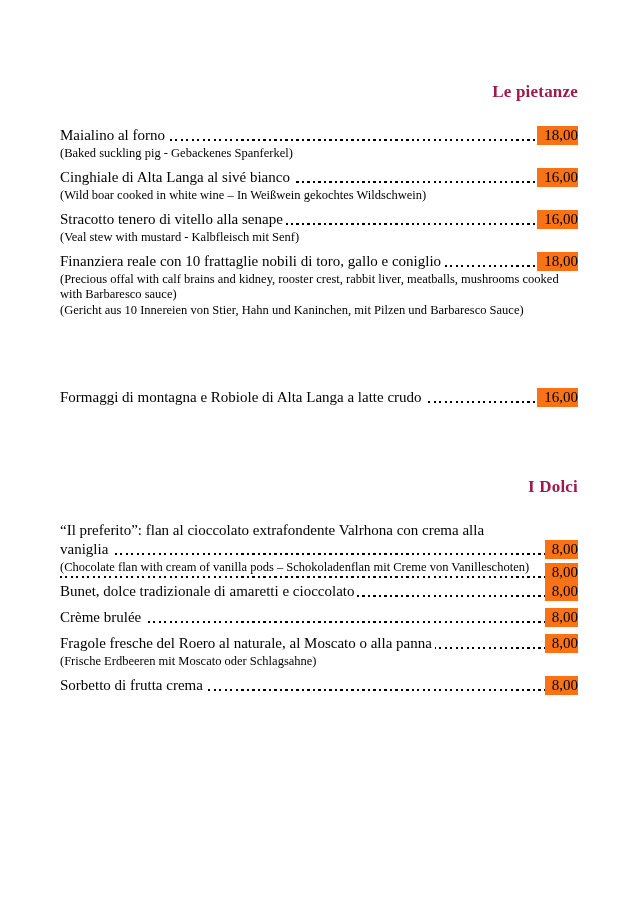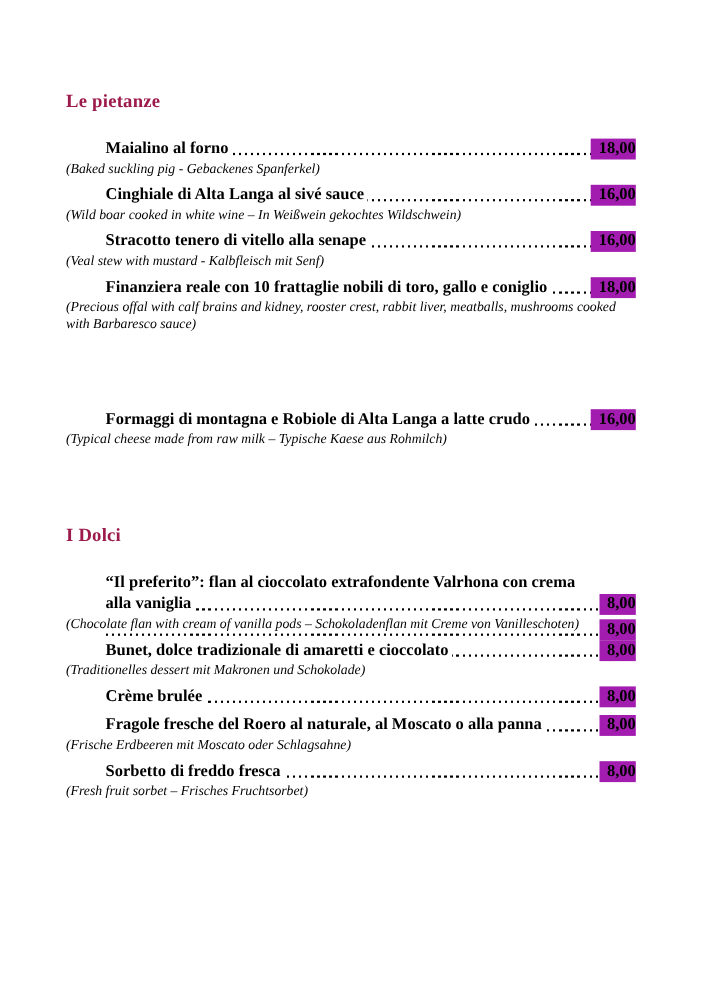--- a/index.html
+++ b/index.html
@@ -23,36 +23,35 @@
     background: #ffffff;
   }
   .menu-section {
     margin-bottom: 70px;
   }
   .menu-section:last-child {
     margin-bottom: 0;
   }
   .section-title {
     margin: 0 0 24px 0;
-    text-align: left;
+    text-align: right;
     font-size: 17px;
     font-weight: bold;
     color: #9c1b4c;
     letter-spacing: 0.2px;
   }
   .menu-item {
     margin-bottom: 7px;
   }
   .item-line {
     position: relative;
     font-size: 15px;
-    font-weight: bold;
+    font-weight: normal;
     line-height: 19px;
     padding-right: 44px; 
-    margin-left: 36px;
   }
   .dots-leader {
     position: absolute;
     left: 0;
     right: 0;
     bottom: 4px;
     height: 2px;
     background-image: repeating-linear-gradient(
       to right,
       #000000 0,
@@ -66,26 +65,25 @@
     z-index: 1;
     background: #ffffff;
     padding-right: 3px;
   }
   .item-price {
     position: absolute;
     z-index: 1;
     right: 0;
     bottom: 0;
     line-height: 19px;
-    background: #a21caf;
+    background: #f97316;
     padding-left: 7px;
   }
   .item-desc {
     font-size: 12.5px;
-    font-style: italic;
     font-weight: normal;
     line-height: 15px;
     margin-top: 1px;
   }
 </style>
 </head>
 <body>
 
 <div class="menu-page">
 
@@ -97,21 +95,21 @@
         <span class="dots-leader"></span>
         <span class="item-name">Maialino al forno</span>
         <span class="item-price">18,00</span>
       </div>
       <div class="item-desc">(Baked suckling pig - Gebackenes Spanferkel)</div>
     </div>
 
     <div class="menu-item">
       <div class="item-line">
         <span class="dots-leader"></span>
-        <span class="item-name">Cinghiale di Alta Langa al sivé sauce</span>
+        <span class="item-name">Cinghiale di Alta Langa al sivé bianco</span>
         <span class="item-price">16,00</span>
       </div>
       <div class="item-desc">(Wild boar cooked in white wine – In Weißwein gekochtes Wildschwein)</div>
     </div>
 
     <div class="menu-item">
       <div class="item-line">
         <span class="dots-leader"></span>
         <span class="item-name">Stracotto tenero di vitello alla senape</span>
         <span class="item-price">16,00</span>
@@ -119,32 +117,32 @@
       <div class="item-desc">(Veal stew with mustard - Kalbfleisch mit Senf)</div>
     </div>
 
     <div class="menu-item">
       <div class="item-line">
         <span class="dots-leader"></span>
         <span class="item-name">Finanziera reale con 10 frattaglie nobili di toro, gallo e coniglio</span>
         <span class="item-price">18,00</span>
       </div>
       <div class="item-desc">(Precious offal with calf brains and kidney, rooster crest, rabbit liver, meatballs, mushrooms cooked with Barbaresco sauce)</div>
+      <div class="item-desc">(Gericht aus 10 Innereien von Stier, Hahn und Kaninchen, mit Pilzen und Barbaresco Sauce)</div>
     </div>
   </section>
 
   <section class="menu-section">
 
     <div class="menu-item">
       <div class="item-line">
         <span class="dots-leader"></span>
         <span class="item-name">Formaggi di montagna e Robiole di Alta Langa a latte crudo</span>
         <span class="item-price">16,00</span>
       </div>
-      <div class="item-desc">(Typical cheese made from raw milk – Typische Kaese aus Rohmilch)</div>
     </div>
   </section>
 
   <section class="menu-section">
     <h2 class="section-title">I Dolci</h2>
 
     <div class="menu-item">
       <div class="item-line">
         <span class="dots-leader"></span>
         <span class="item-name">“Il preferito”: flan al cioccolato extrafondente Valrhona con crema alla vaniglia</span>
@@ -159,21 +157,20 @@
         <span class="item-price">8,00</span>
       </div>
     </div>
 
     <div class="menu-item">
       <div class="item-line">
         <span class="dots-leader"></span>
         <span class="item-name">Bunet, dolce tradizionale di amaretti e cioccolato</span>
         <span class="item-price">8,00</span>
       </div>
-      <div class="item-desc">(Traditionelles dessert mit Makronen und Schokolade)</div>
     </div>
 
     <div class="menu-item">
       <div class="item-line">
         <span class="dots-leader"></span>
         <span class="item-name">Crème brulée</span>
         <span class="item-price">8,00</span>
       </div>
     </div>
 
@@ -182,20 +179,19 @@
         <span class="dots-leader"></span>
         <span class="item-name">Fragole fresche del Roero al naturale, al Moscato o alla panna</span>
         <span class="item-price">8,00</span>
       </div>
       <div class="item-desc">(Frische Erdbeeren mit Moscato oder Schlagsahne)</div>
     </div>
 
     <div class="menu-item">
       <div class="item-line">
         <span class="dots-leader"></span>
-        <span class="item-name">Sorbetto di freddo fresca</span>
+        <span class="item-name">Sorbetto di frutta crema</span>
         <span class="item-price">8,00</span>
       </div>
-      <div class="item-desc">(Fresh fruit sorbet – Frisches Fruchtsorbet)</div>
     </div>
   </section>
 
 </div>
 
 </body></html>

